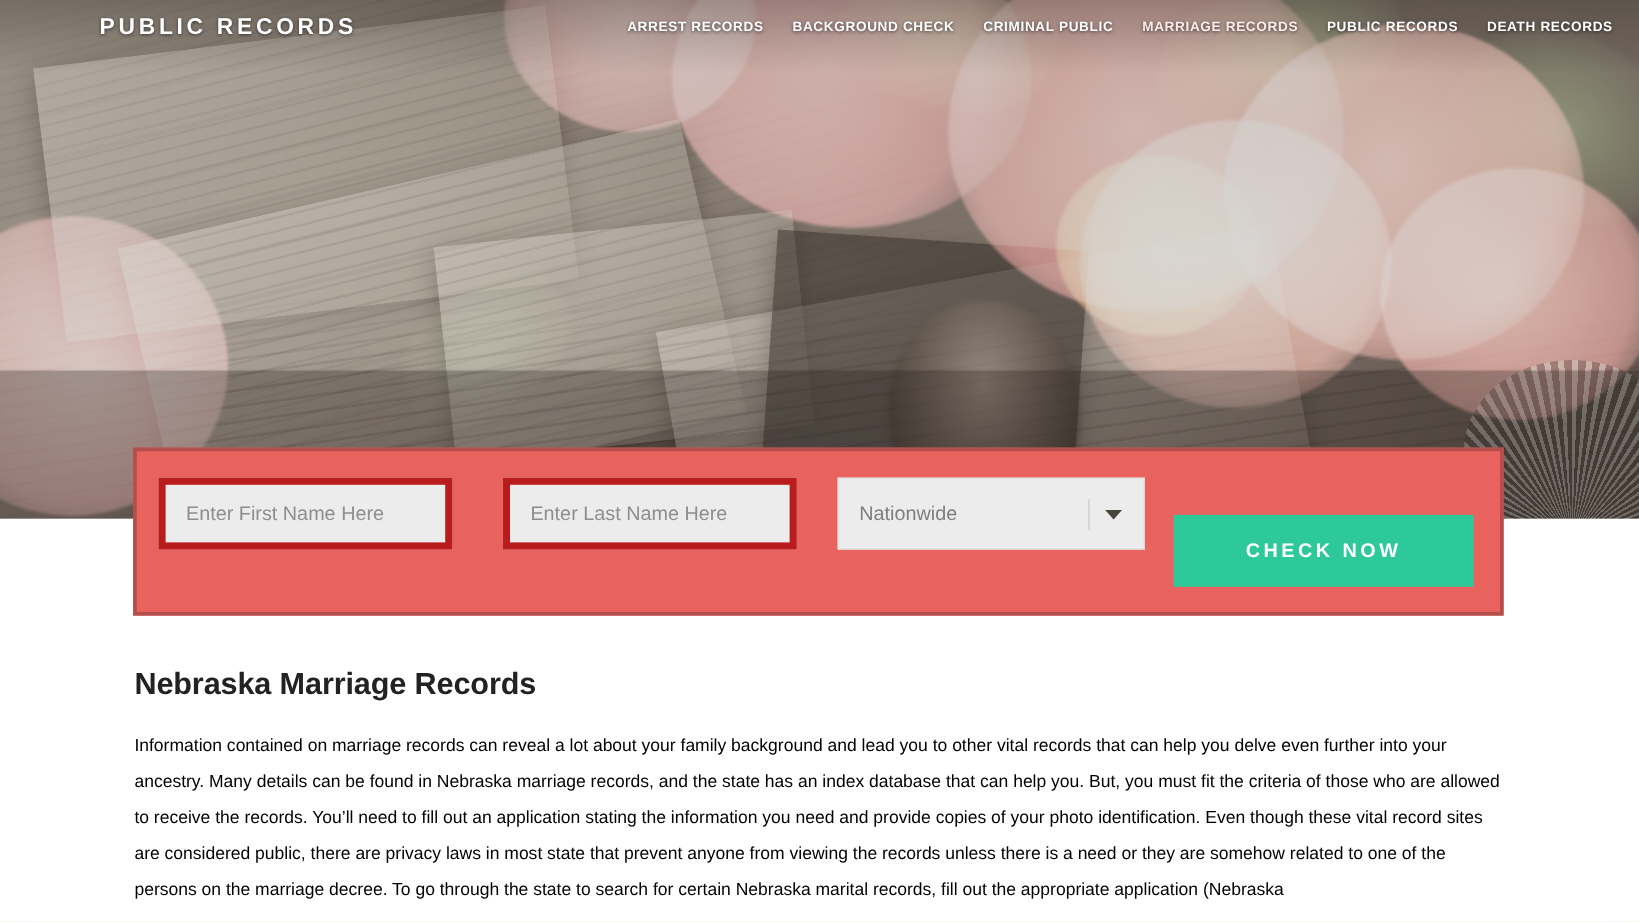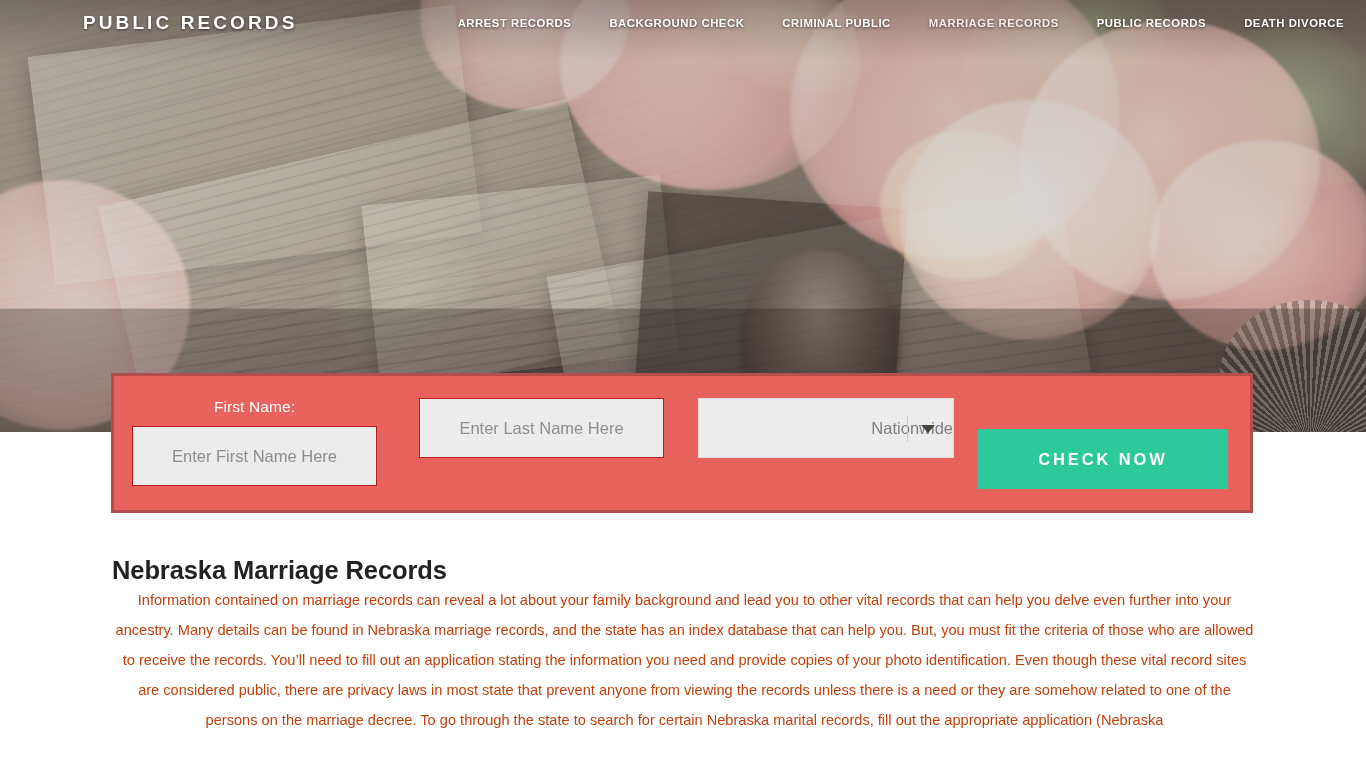--- a/index.html
+++ b/index.html
@@ -182,21 +182,21 @@
     letter-spacing: 3.1px;
     text-shadow: 0 1px 3px rgba(0,0,0,0.55);
     white-space: nowrap;
     cursor: pointer;
   }
   .nav {
     margin-left: auto;
     margin-right: 22px;
     display: flex;
     align-items: center;
-    gap: 38px;
+    gap: 24px;
   }
   .nav-item {
     color: #ffffff;
     font-size: 11.3px;
     font-weight: 700;
     letter-spacing: 0.55px;
     white-space: nowrap;
     cursor: pointer;
     text-shadow: 0 1px 3px rgba(0,0,0,0.6);
   }
@@ -247,40 +247,38 @@
     font-size: 15.5px;
     font-weight: 400;
     margin-bottom: 10px;
     letter-spacing: 0.1px;
   }
   .text-input {
     display: block;
     width: 100%;
     height: 60px;
     background: #ececec;
-    border: 1px solid #b91c1c;
+    border: 6px solid #b91c1c;
     outline: none;
     padding: 0 17px;
     font-family: "Liberation Sans", sans-serif;
     font-size: 16.5px;
     color: #4a4a4a;
-    text-align: center;
   }
   .text-input::placeholder { color: #8e8e8e; opacity: 1; }
 
   .select-wrap {
     position: relative;
     width: 100%;
     height: 60px;
     background: #ececec;
     border: 1px solid #dedede;
     display: flex;
     align-items: center;
     cursor: pointer;
-    justify-content: flex-end;
   }
   .select-value {
     padding-left: 17px;
     font-size: 16.5px;
     color: #7e7e7e;
   }
   .select-divider {
     position: absolute;
     right: 45px;
     top: 17px;
@@ -318,26 +316,27 @@
     position: absolute;
     left: 112px;
     top: 556px;
     width: 1145px;
   }
   .content h1 {
     font-size: 25.5px;
     font-weight: 700;
     color: #222222;
     letter-spacing: -0.1px;
+    margin-bottom: 22px;
   }
   .content p {
     font-size: 14.6px;
     line-height: 30px;
-    color: #c2410c;
-    text-align: center;
+    color: #000000;
+    text-align: left;
   }
 </style>
 </head>
 <body>
 
 <div class="page">
 
   <div class="hero">
     <div class="hero-photo">
       <div class="layer-paper"></div>
@@ -374,29 +373,28 @@
   </div>
 
   <div class="topbar">
     <div class="brand">PUBLIC RECORDS</div>
     <nav class="nav">
       <span class="nav-item">ARREST RECORDS</span>
       <span class="nav-item">BACKGROUND CHECK</span>
       <span class="nav-item">CRIMINAL PUBLIC</span>
       <span class="nav-item is-active">MARRIAGE RECORDS</span>
       <span class="nav-item">PUBLIC RECORDS</span>
-      <span class="nav-item">DEATH DIVORCE</span>
+      <span class="nav-item">DEATH RECORDS</span>
     </nav>
   </div>
 
 
   <form class="searchbar">
 
     <div class="field f-first">
-      <label class="field-label">First Name:</label>
       <input class="text-input" type="text" placeholder="Enter First Name Here" style="">
     </div>
 
     <div class="field f-last">
       <input class="text-input" type="text" placeholder="Enter Last Name Here" style="">
     </div>
 
     <div class="field f-state">
       <div class="select-wrap">
         <span class="select-value">Nationwide</span>

